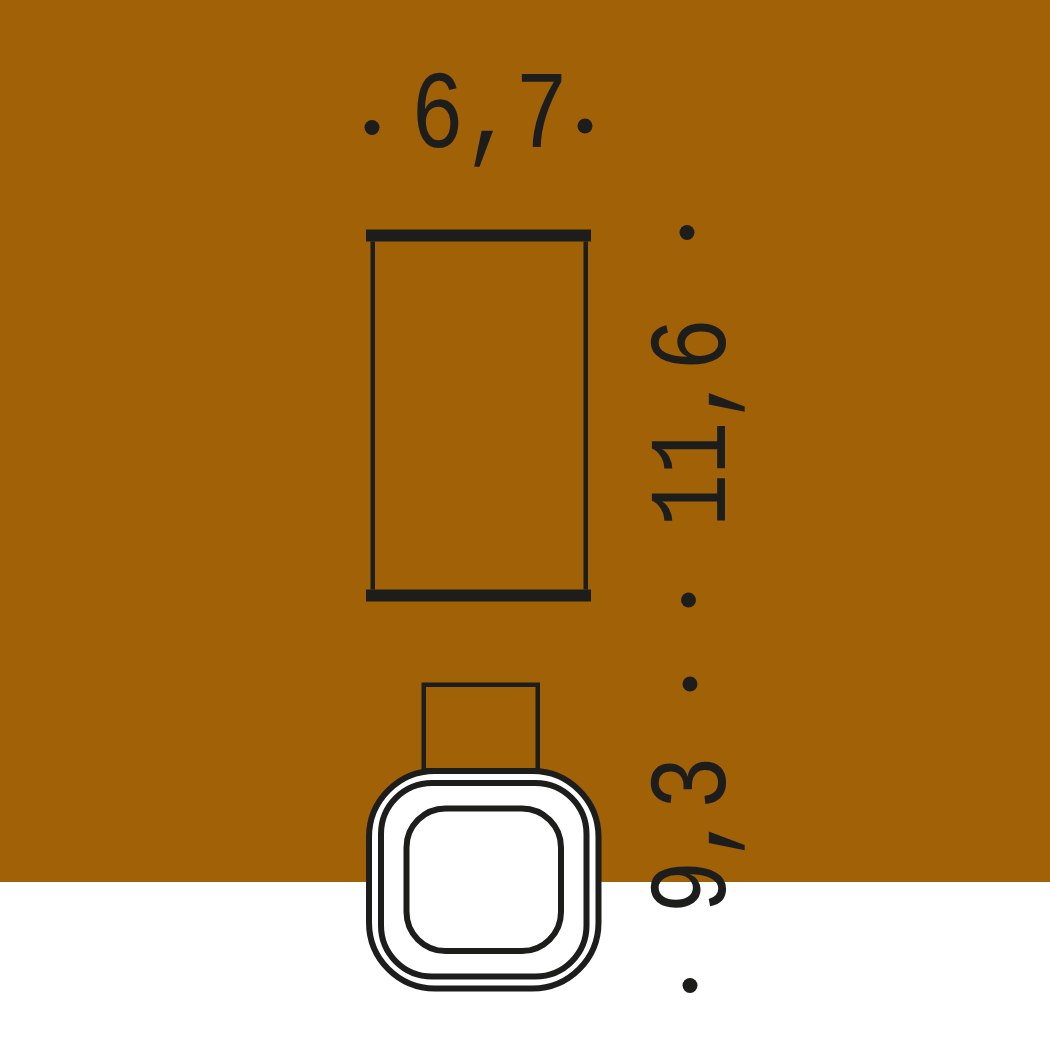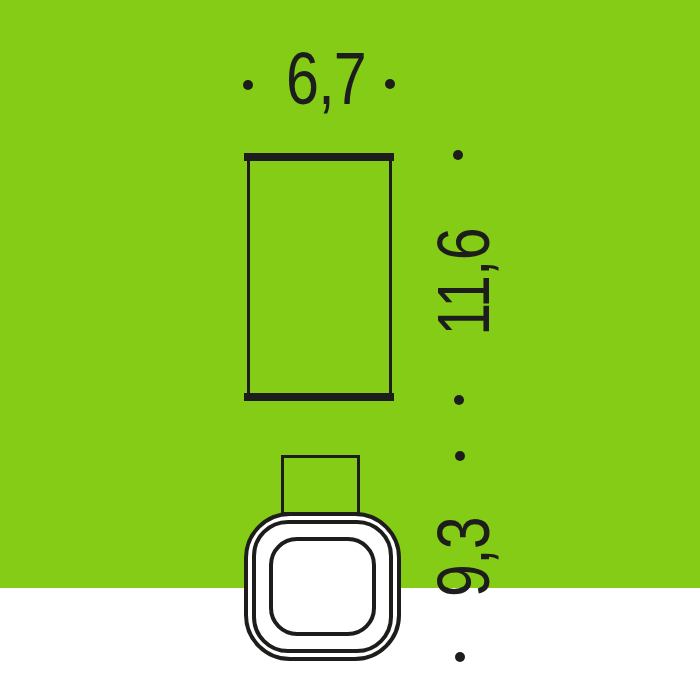--- a/index.html
+++ b/index.html
@@ -8,21 +8,22 @@
   * { margin: 0; padding: 0; box-sizing: border-box; }
   html, body {
     width: 700px; height: 700px;
     background: #ffffff;
     font-family: "Liberation Sans", "DejaVu Sans", sans-serif;
     overflow: hidden;
   }
   .canvas {
     position: relative;
     width: 700px; height: 588px;
-    background: #84cc16;
+    background: #a16207;
+    font-family: Liberation Mono, monospace;
   }
   
   .dot {
     position: absolute;
     width: 10px; height: 10px;
     border-radius: 50%;
     background: var(--ink);
   }
   
   .dim-label {

